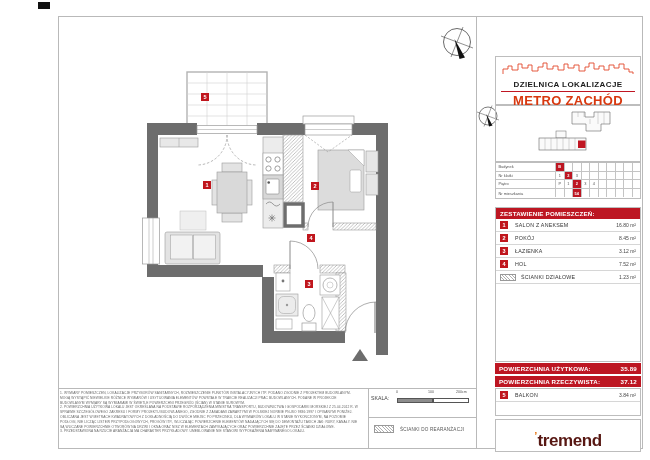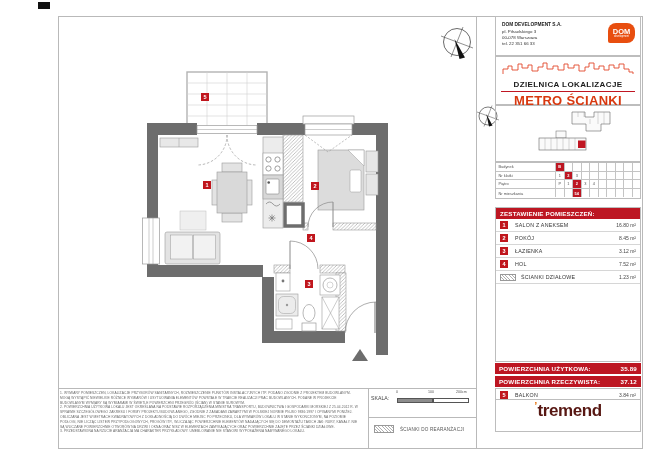--- a/index.html
+++ b/index.html
@@ -54,21 +54,21 @@
   .rname { flex:1; font-size:5.3px; color:#333; letter-spacing:0.25px; }
   .rarea { font-size:5px; color:#444; }
 
   .redbar { left:495px; width:146px; height:11px; background:#bd1622; color:#fff;
             display:flex; align-items:center; justify-content:space-between; padding:0 4px;
             font-size:6.2px; font-weight:bold; letter-spacing:0.2px; }
   .bar-usable { top:363px; }
   .bar-real { top:375.5px; }
   .box-balkon { top:387.5px; height:28px; }
 
-  .box-tremend { top:399px; height:33px; display:flex; align-items:flex-start; justify-content:center; }
+  .box-tremend { top:419px; height:33px; display:flex; align-items:flex-end; justify-content:center; }
   .trem { font-size:17px; font-weight:bold; color:#571712; letter-spacing:-0.4px; }
   .trem-acc { color:#e87c1f; font-size:11px; vertical-align:6px; margin-right:0.5px; }
 
   .notes { left:60px; top:391px; width:298px; }
   .notes p { font-size:3.25px; line-height:4.8px; color:#666; letter-spacing:0.1px; }
 
   .scale-label { left:371px; top:395px; font-size:5.2px; color:#444; }
   .scale-tick { top:390px; font-size:3.6px; color:#555; }
   .st0 { left:396px; } .st1 { left:428px; } .st2 { left:456px; }
   .scale-bar-a { left:397px; top:398px; width:36px; height:4.5px; background:#8c8c8c; border:0.6px solid #555; }
@@ -264,38 +264,28 @@
       <text x="309" y="286.2" fill="#fff">3</text>
     </g>
   </svg>
 
   <div class="abs frame"></div>
   <div class="abs vdiv1"></div>
   <div class="abs hdiv1"></div>
   <div class="abs vdiv2"></div>
   <div class="abs hdiv2"></div>
 
-  <div class="abs pbox box-address">
-    <div class="addr-co">DOM DEVELOPMENT S.A.</div>
-    <div class="addr-ln">pl. Piłsudskiego 3</div>
-    <div class="addr-ln">00-078 Warszawa</div>
-    <div class="addr-ln">tel. 22 351 66 33</div>
-    <div class="dom-logo">
-      <span class="t1">DOM</span>
-      <span class="t2">development</span>
-    </div>
-  </div>
 
   <div class="abs pbox box-brand">
     <svg width="134" height="15" viewBox="0 0 134 15">
       <polyline points="2,14 2,9 7,9 7,6 11,6 11,10 17,10 17,4 21,4 21,8 27,8 27,5 31,5 31,11 37,11 37,7 42,7 42,3 46,3 46,9 52,9 52,6 57,6 57,10 63,10 63,4 67,4 67,8 73,8 73,5 78,5 78,11 84,11 84,7 88,7 88,3 93,3 93,9 98,9 98,6 103,6 103,10 108,10 108,5 113,5 113,8 118,8 118,4 123,4 123,9 128,9 128,12 132,12 132,14" fill="none" stroke="#e2472a" stroke-width="0.9"></polyline>
     </svg>
     <div class="brand-estate">DZIELNICA LOKALIZACJE</div>
     <div class="brand-rule"></div>
-    <div class="brand-project">METRO ŚCIANKI</div>
+    <div class="brand-project">METRO ZACHÓD</div>
   </div>
 
   <div class="abs pbox box-site" style="background:transparent;"></div>
 
   <div class="abs pbox box-table">
     <div id="unit-rows">
         <div class="urow">
           <span class="ulabel">Budynek</span>
           <span class="ucell hl">B</span>
           <span class="ucell"></span>

